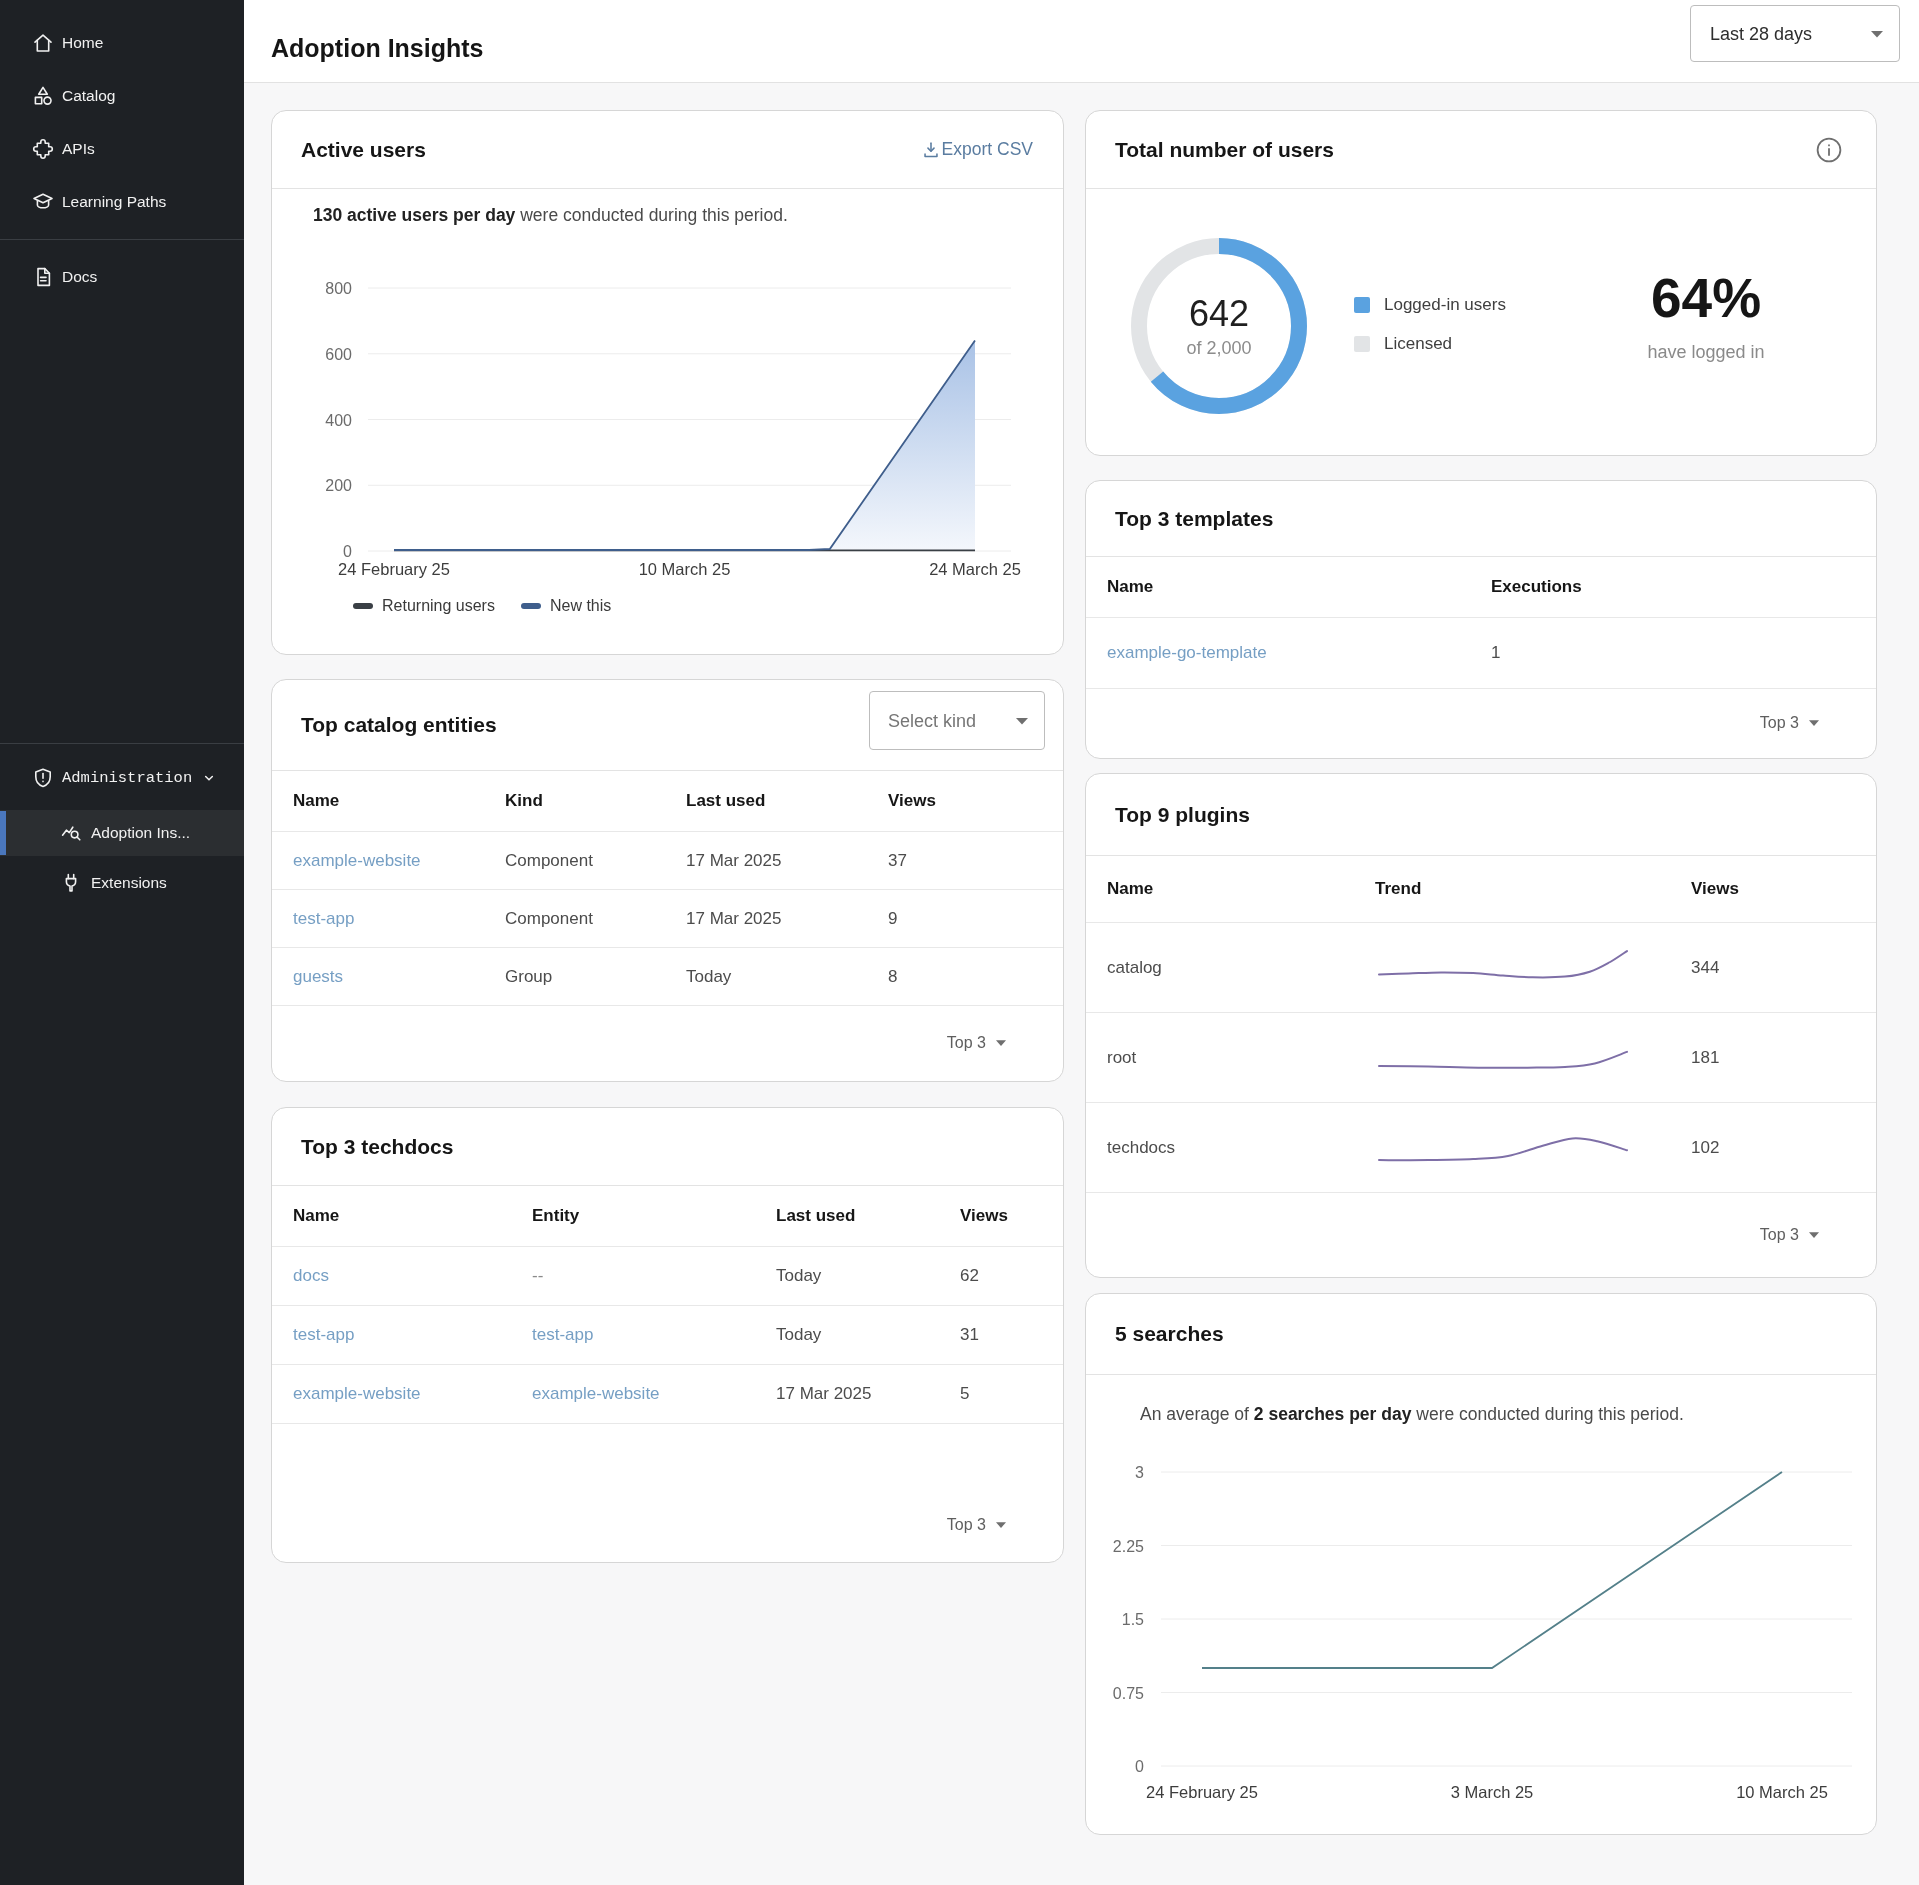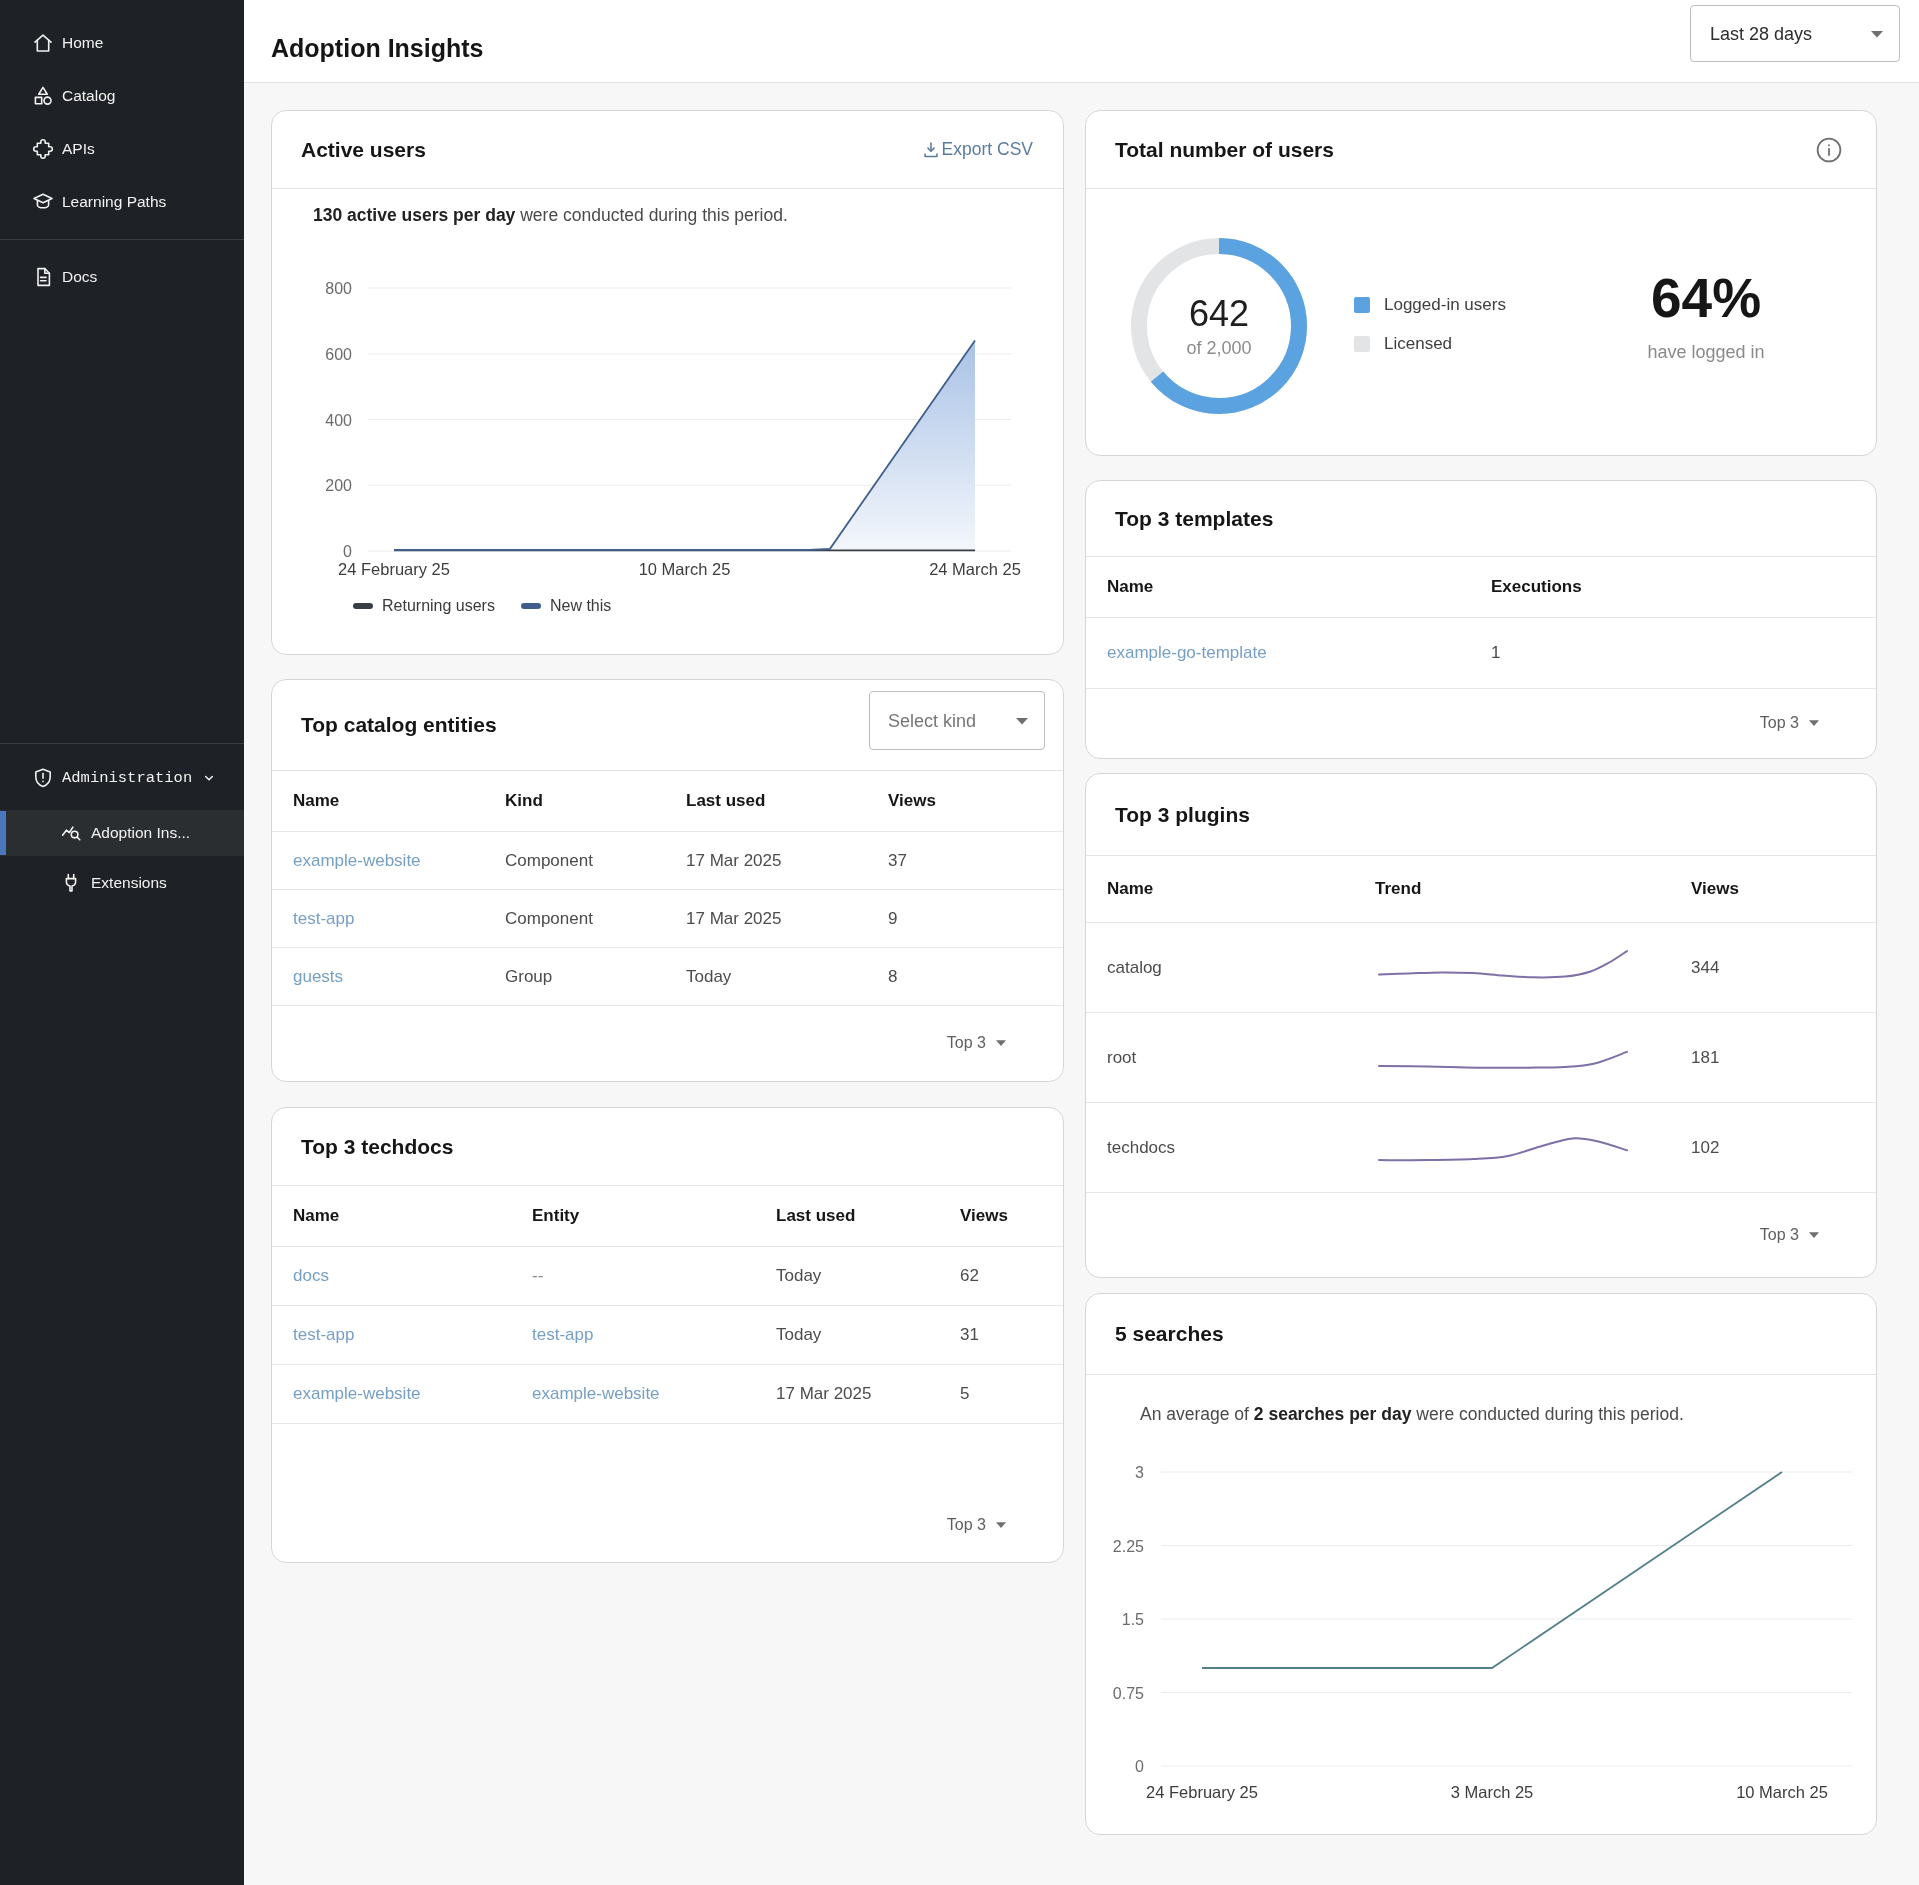--- a/index.html
+++ b/index.html
@@ -305,21 +305,21 @@
   <div class="card-foot" style="height:71px;">
     <span>Top 3</span>
     <svg width="12" height="8" viewBox="0 0 12 8">
         <polygon points="1,1.2 11,1.2 6,7" fill="#6f6f6f"></polygon>
       </svg>
   </div>
 </section>
 
 <section class="card" style="left:1085px;top:773px;width:792px;height:505px;">
   <div class="card-head" style="height:82px;">
-    <span class="card-title">Top 3 plugins</span>
+    <span class="card-title">Top 9 plugins</span>
   </div>
   <div class="tbl" id="tbl-plugins" style="top:82px;">
       <div class="trow thead" style="grid-template-columns: 289px 316px 1fr; height: 67px;">
         <div class="th first">Name</div>
         <div class="th">Trend</div>
         <div class="th">Views</div>
       </div>
       <div class="trow" style="grid-template-columns: 289px 316px 1fr; height: 90px;">
         <div class="td first">catalog</div>
         <div class="spark-cell">

